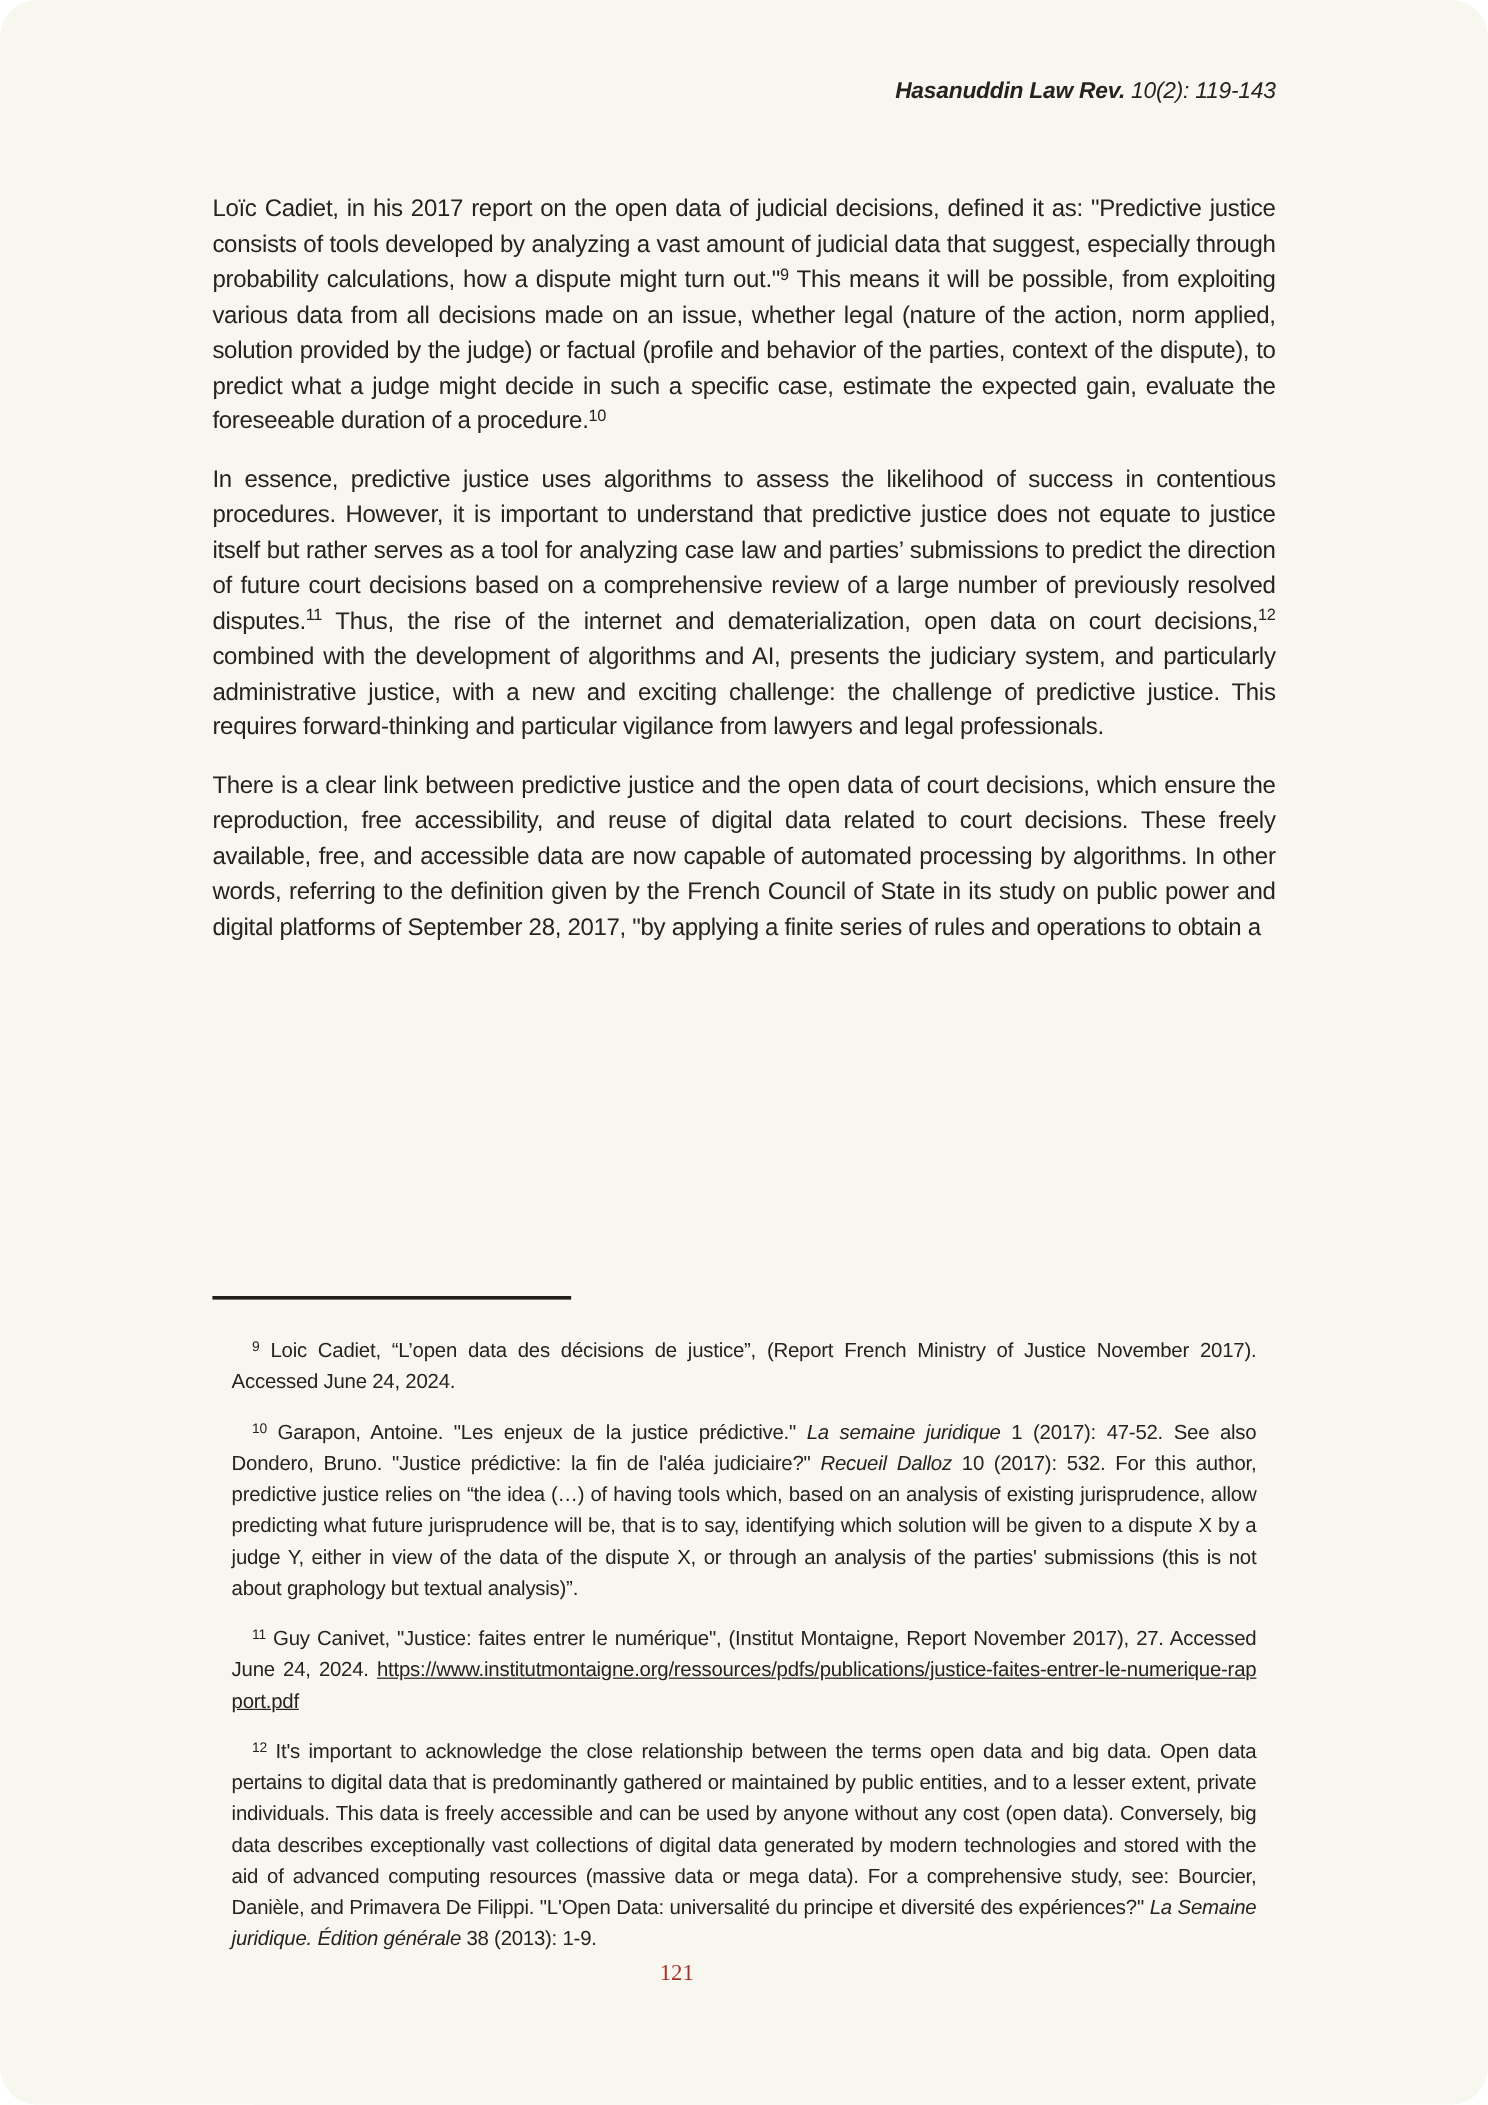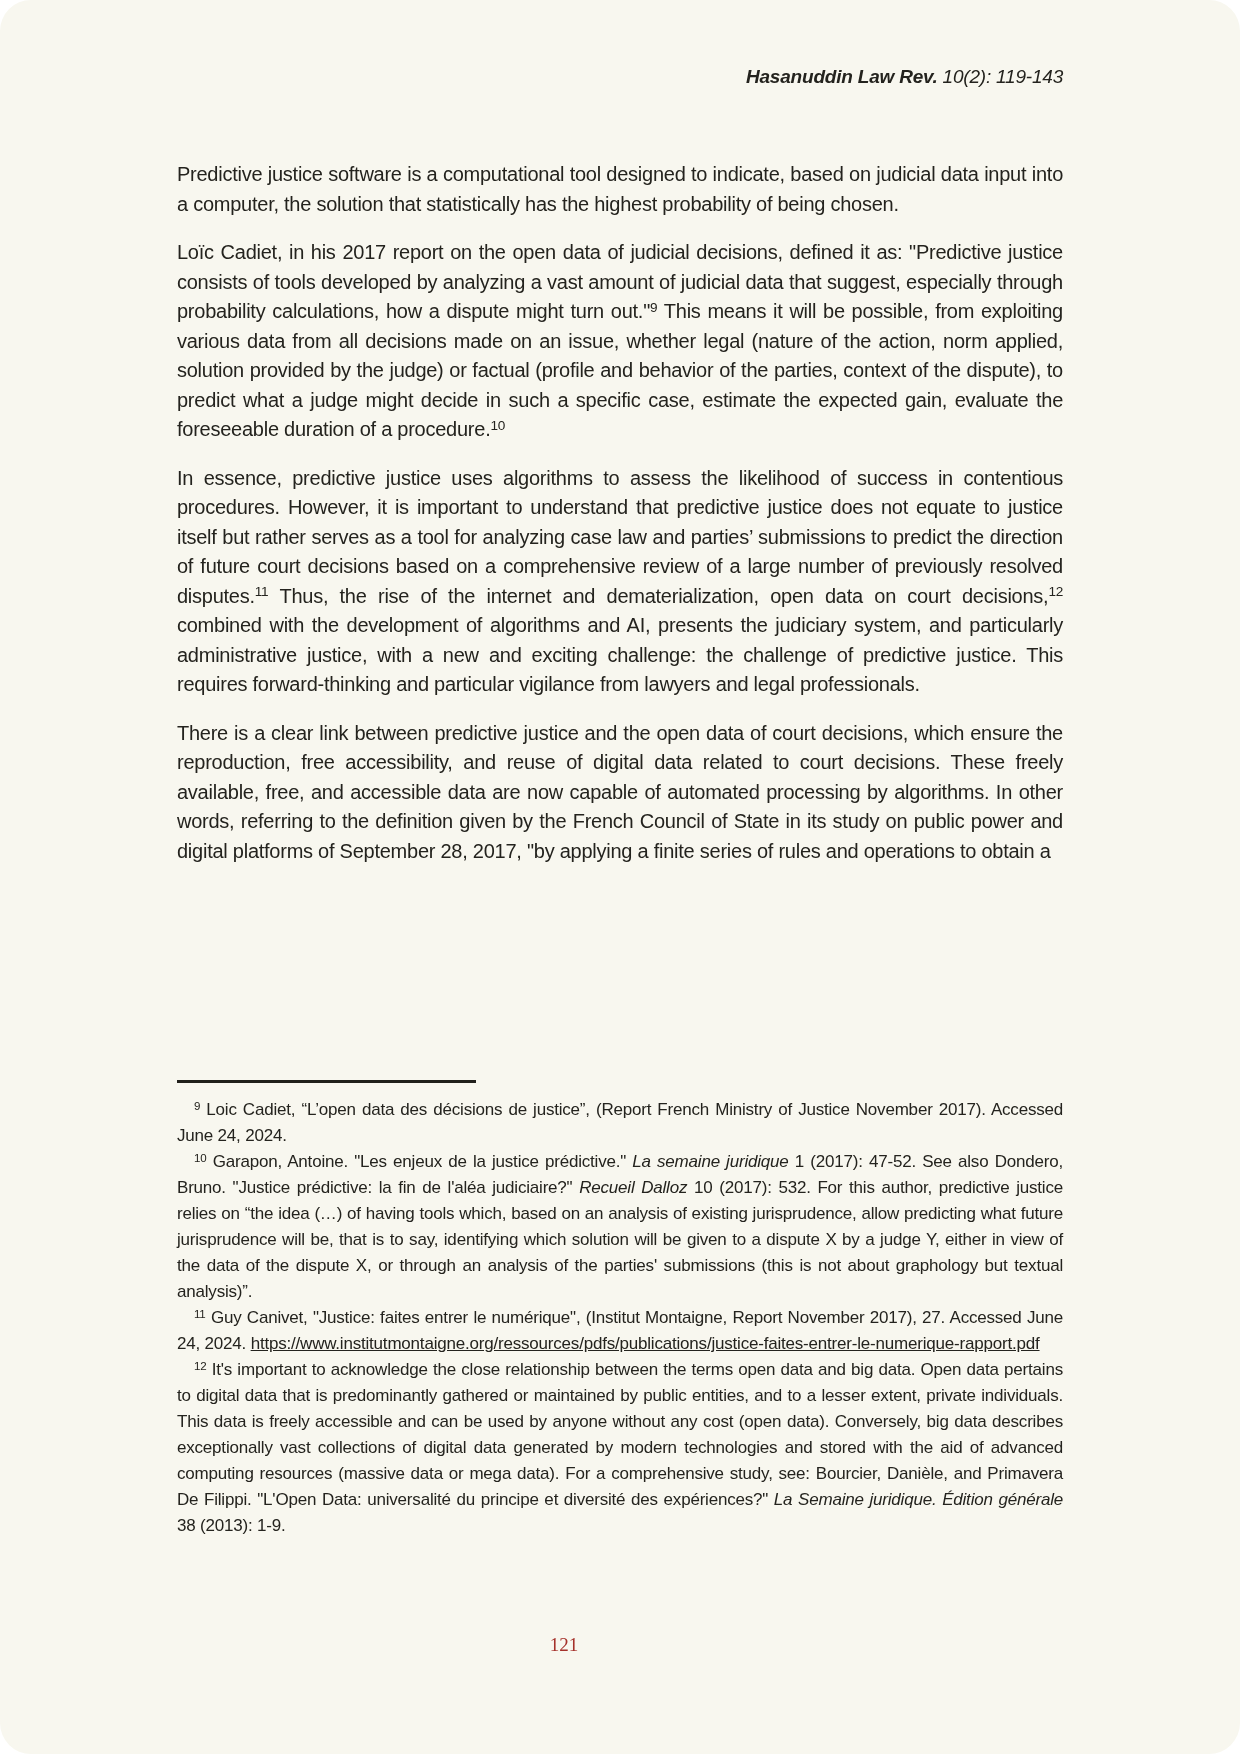--- a/index.html
+++ b/index.html
@@ -67,21 +67,21 @@
     position:absolute;
     top:1097px;
     left:177px;
     width:886px;
     font-size:17px;
     line-height:26px;
     text-align:justify;
     letter-spacing:-0.2px;
   }
   .fn{
-    margin:0;
+    margin:16px;
     text-indent:17px;
   }
   .page-number{
     position:absolute;
     top:1634px;
     left:0;
     width:1128px;
     text-align:center;
     font-family:"Liberation Serif", serif;
     font-size:19px;
@@ -89,21 +89,20 @@
   }
 </style>
 </head>
 <body>
 
 <div class="page">
 
   <div class="journal-header"><span class="seg-bi">Hasanuddin Law Rev.</span><span class="seg-i"> 10(2): 119-143</span></div>
 
   <div class="content">
-    <p class="body-par"><span class="seg-n">Predictive justice software is a computational tool designed to indicate, based on judicial data input into a computer, the solution that statistically has the highest probability of being chosen.</span></p>
     <p class="body-par"><span class="seg-n">Loïc Cadiet, in his 2017 report on the open data of judicial decisions, defined it as: "Predictive justice consists of tools developed by analyzing a vast amount of judicial data that suggest, especially through probability calculations, how a dispute might turn out."</span><span class="seg-s">9</span><span class="seg-n"> This means it will be possible, from exploiting various data from all decisions made on an issue, whether legal (nature of the action, norm applied, solution provided by the judge) or factual (profile and behavior of the parties, context of the dispute), to predict what a judge might decide in such a specific case, estimate the expected gain, evaluate the foreseeable duration of a procedure.</span><span class="seg-s">10</span></p>
     <p class="body-par"><span class="seg-n">In essence, predictive justice uses algorithms to assess the likelihood of success in contentious procedures. However, it is important to understand that predictive justice does not equate to justice itself but rather serves as a tool for analyzing case law and parties’ submissions to predict the direction of future court decisions based on a comprehensive review of a large number of previously resolved disputes.</span><span class="seg-s">11</span><span class="seg-n"> Thus, the rise of the internet and dematerialization, open data on court decisions,</span><span class="seg-s">12</span><span class="seg-n"> combined with the development of algorithms and AI, presents the judiciary system, and particularly administrative justice, with a new and exciting challenge: the challenge of predictive justice. This requires forward-thinking and particular vigilance from lawyers and legal professionals.</span></p>
     <p class="body-par"><span class="seg-n">There is a clear link between predictive justice and the open data of court decisions, which ensure the reproduction, free accessibility, and reuse of digital data related to court decisions. These freely available, free, and accessible data are now capable of automated processing by algorithms. In other words, referring to the definition given by the French Council of State in its study on public power and digital platforms of September 28, 2017, "by applying a finite series of rules and operations to obtain a</span></p>
   </div>
 
   <div class="footnote-divider"></div>
 
   <div class="footnotes">
     <p class="fn"><span class="seg-s">9</span><span class="seg-n"> Loic Cadiet, “L’open data des décisions de justice”, (Report French Ministry of Justice November 2017). Accessed June 24, 2024.</span></p>
     <p class="fn"><span class="seg-s">10</span><span class="seg-n"> Garapon, Antoine. "Les enjeux de la justice prédictive." </span><span class="seg-i">La semaine juridique</span><span class="seg-n"> 1 (2017): 47-52. See also Dondero, Bruno. "Justice prédictive: la fin de l'aléa judiciaire?" </span><span class="seg-i">Recueil Dalloz</span><span class="seg-n"> 10 (2017): 532. For this author, predictive justice relies on “the idea (…) of having tools which, based on an analysis of existing jurisprudence, allow predicting what future jurisprudence will be, that is to say, identifying which solution will be given to a dispute X by a judge Y, either in view of the data of the dispute X, or through an analysis of the parties' submissions (this is not about graphology but textual analysis)”.</span></p>

